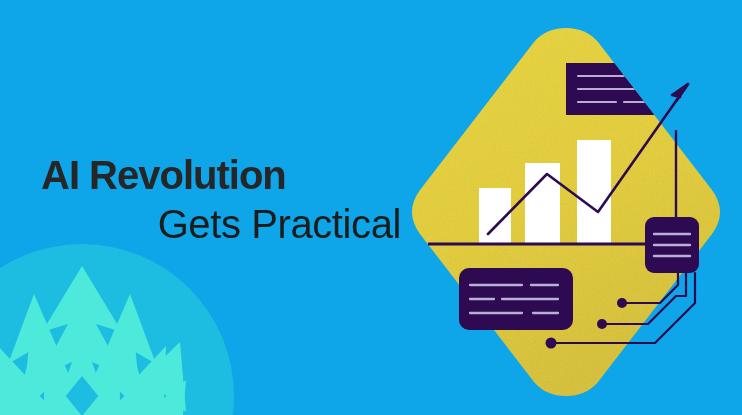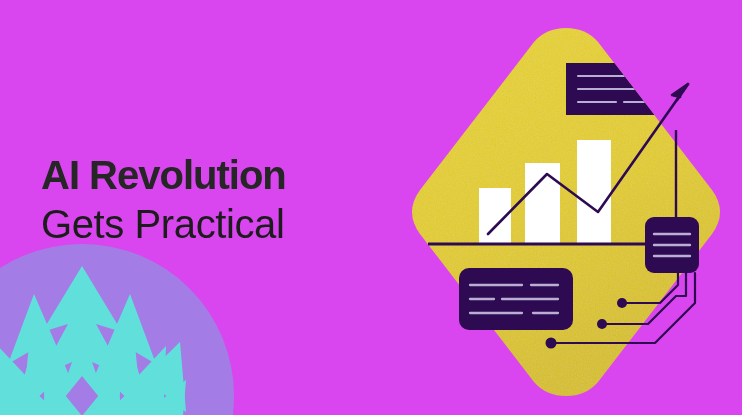--- a/index.html
+++ b/index.html
@@ -5,21 +5,21 @@
   html, body {
     margin: 0;
     padding: 0;
     background: #ffffff;
   }
   #poster {
     position: relative;
     width: 742px;
     height: 415px;
     overflow: hidden;
-    background: #d946ef;
+    background: #0ea5e9;
     font-family: "Liberation Sans", sans-serif;
   }
   #watermark {
     position: absolute;
     left: -78px;
     top: 236px;
     width: 320px;
     height: 320px;
     pointer-events: none;
   }
@@ -41,20 +41,21 @@
   }
   .line2 {
     display: block;
     font-family: "Liberation Sans", sans-serif;
     font-weight: 300;
     font-size: 40px;
     line-height: 50px;
     letter-spacing: -0.4px;
     color: #1c1c1c;
     white-space: nowrap;
+    text-align: right;
   }
   #art {
     position: absolute;
     left: 0;
     top: 0;
     width: 742px;
     height: 415px;
   }
 </style>
 </head>

